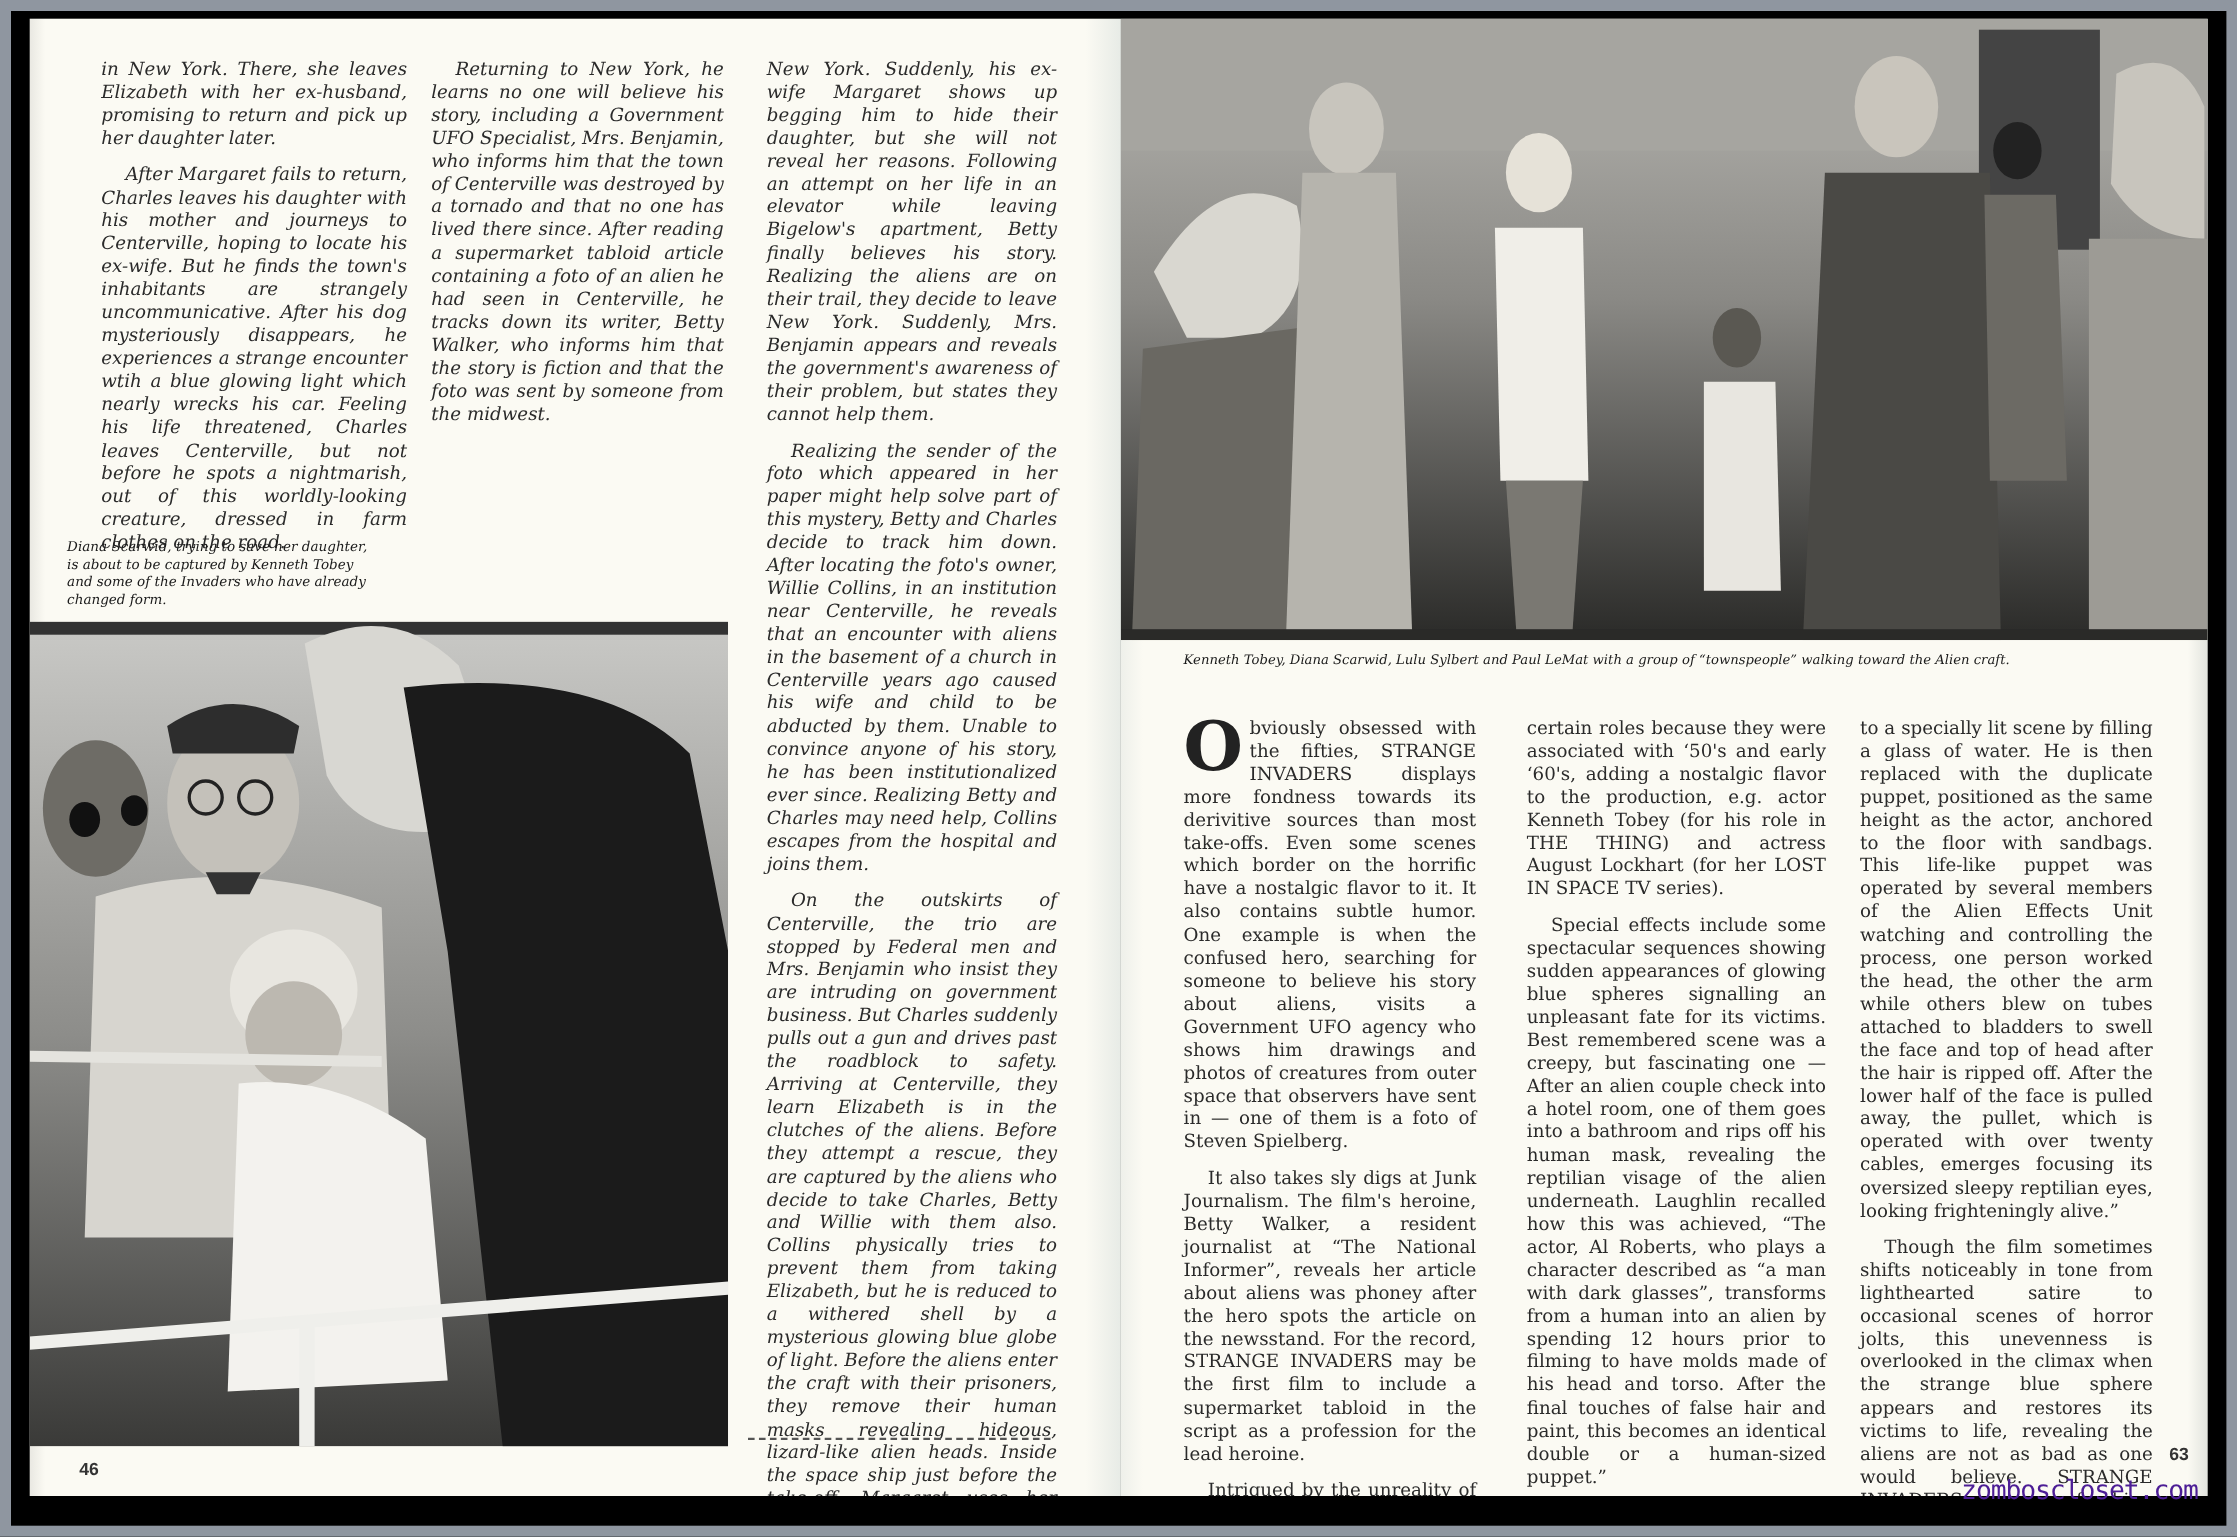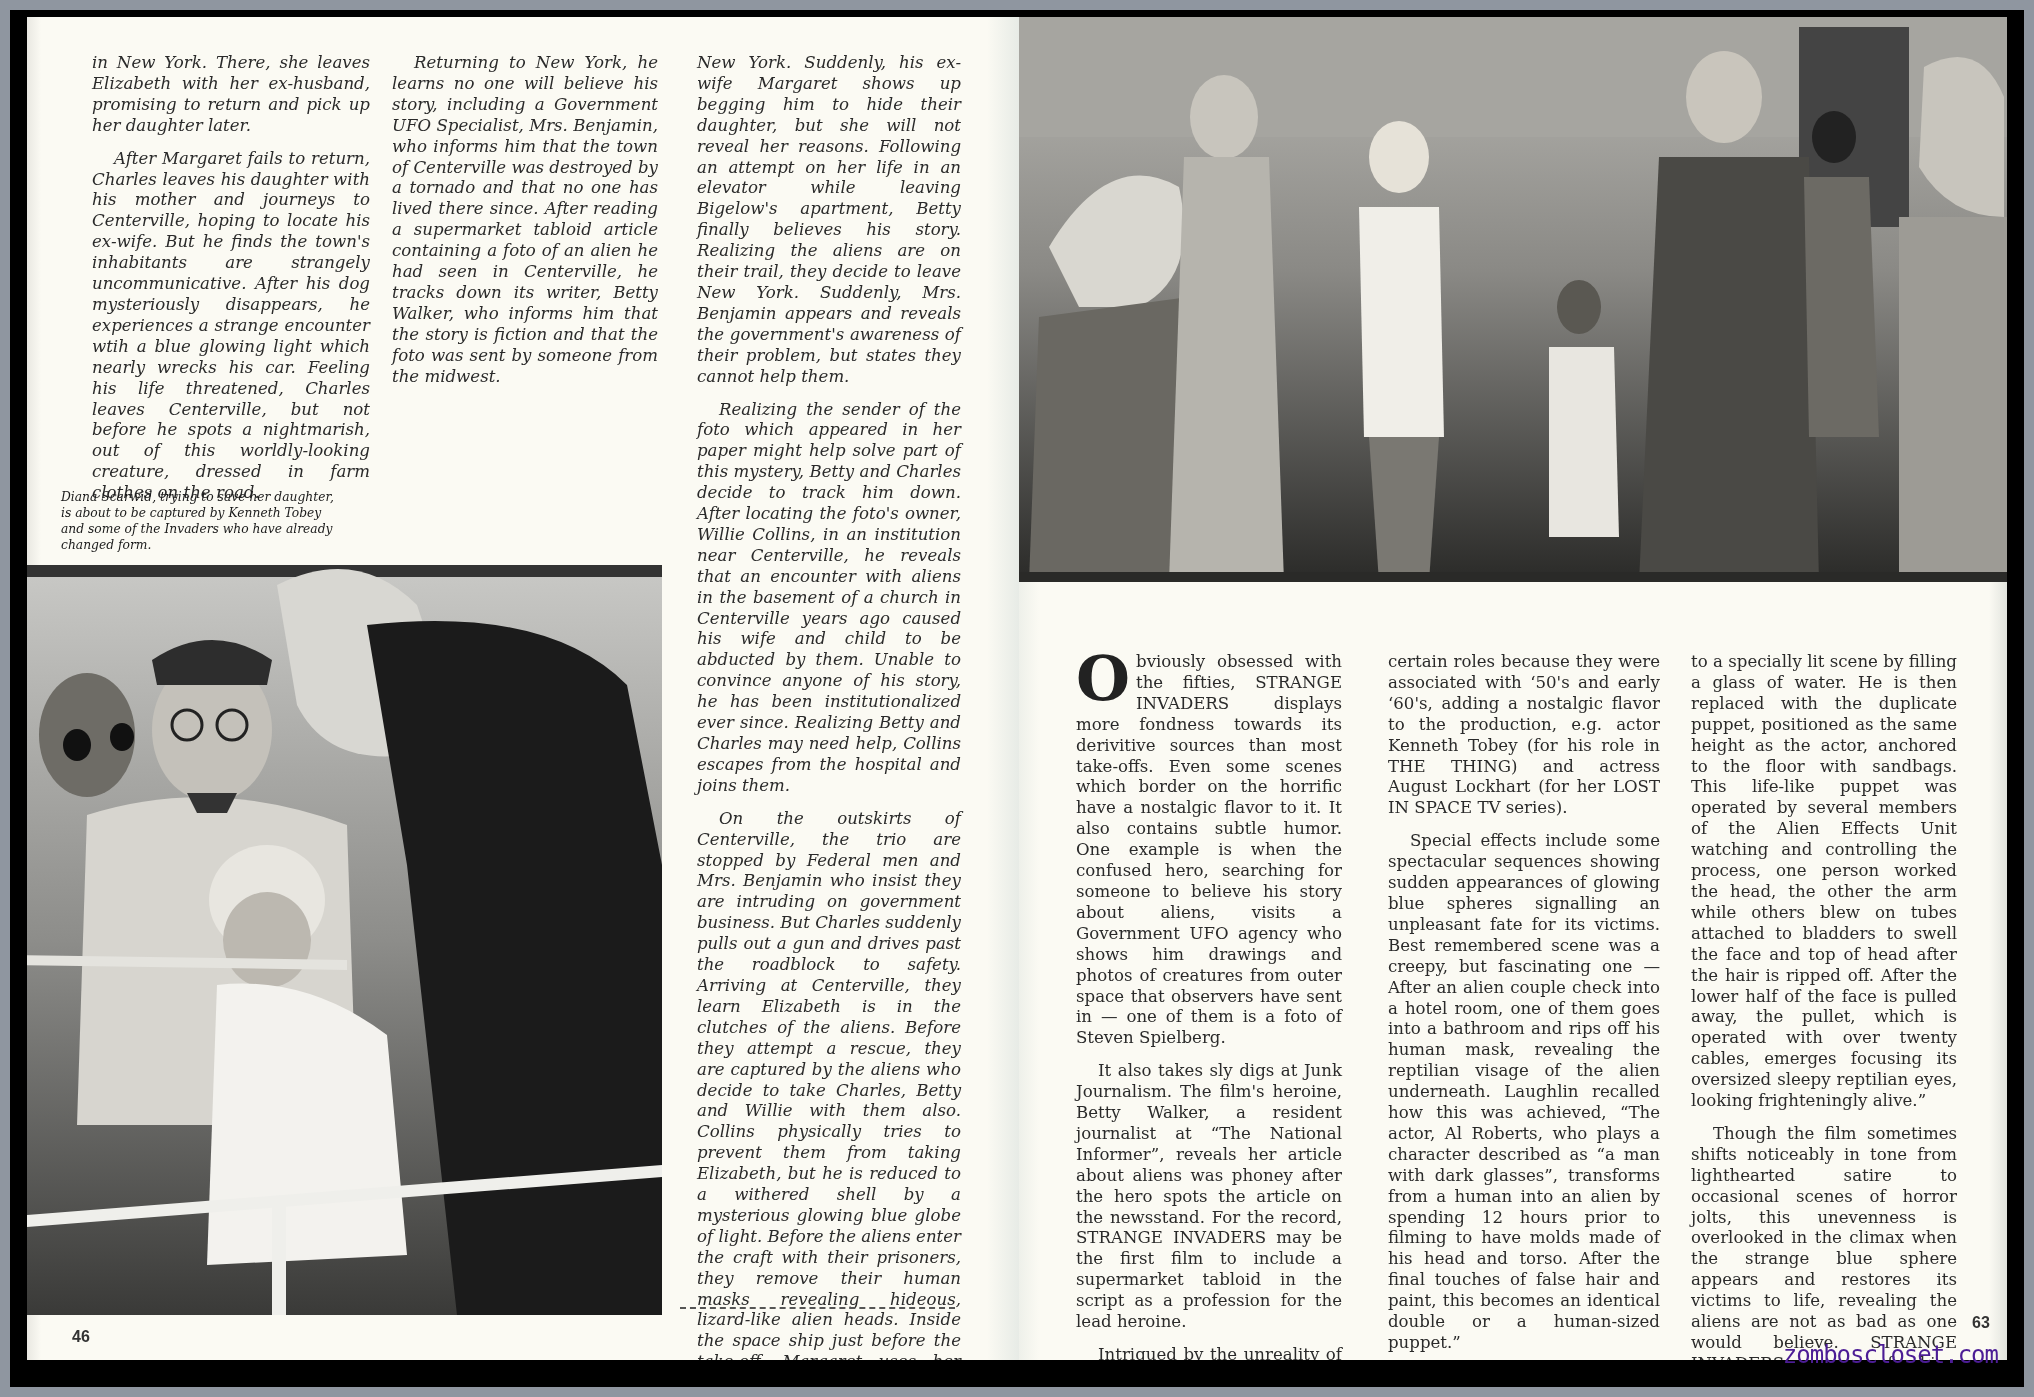--- a/index.html
+++ b/index.html
@@ -101,20 +101,21 @@
       <ellipse cx="705" cy="80" rx="38" ry="46" fill="#c9c5bc"></ellipse>
       <path d="M640 140 L790 140 L800 565 L620 565 Z" fill="#4a4945"></path>
       <ellipse cx="815" cy="120" rx="22" ry="26" fill="#222"></ellipse>
       <path d="M785 160 L850 160 L860 420 L790 420 Z" fill="#6c6a64"></path>
       <path d="M905 50 Q960 20 985 80 L985 200 Q930 200 900 150 Z" fill="#c8c5bd"></path>
       <path d="M880 200 L988 200 L988 565 L880 565 Z" fill="#9d9b95"></path>
       <rect x="0" y="555" width="988" height="10" fill="#2a2a28"></rect>
     </svg>
   </div>
 
+  <div class="caption" style="left:57px;top:575px;width:920px;font-size:12px;">Kenneth Tobey, Diana Scarwid, Lulu Sylbert and Paul LeMat with a group of “townspeople” walking toward the Alien craft.</div>
 
   <div class="col" style="left:45px;top:623px;width:290px;">
     <p class="noind"><span class="dropcap">O</span><span>bviously obsessed with the fifties, STRANGE INVADERS displays more fondness towards its derivitive sources than most take-offs. Even some scenes which border on the horrific have a nostalgic flavor to it. It also contains subtle humor. One example is when the confused hero, searching for someone to believe his story about aliens, visits a Government UFO agency who shows him drawings and photos of creatures from outer space that observers have sent in — one of them is a foto of Steven Spielberg.</span></p>
     <p>It also takes sly digs at Junk Journalism. The film's heroine, Betty Walker, a resident journalist at “The National Informer”, reveals her article about aliens was phoney after the hero spots the article on the newsstand. For the record, STRANGE INVADERS may be the first film to include a supermarket tabloid in the script as a profession for the lead heroine.</p>
     <p>Intrigued by the unreality of the Cold War and the eruption of the postwar imagination, Director Michael Laughlin revealed that the supporting players were picked for</p>
   </div>
   <div class="col" style="left:357px;top:623px;width:296px;">
     <p class="noind">certain roles because they were associated with ‘50's and early ‘60's, adding a nostalgic flavor to the production, e.g. actor Kenneth Tobey (for his role in THE THING) and actress August Lockhart (for her LOST IN SPACE TV series).</p>
     <p>Special effects include some spectacular sequences showing sudden appearances of glowing blue spheres signalling an unpleasant fate for its victims. Best remembered scene was a creepy, but fascinating one — After an alien couple check into a hotel room, one of them goes into a bathroom and rips off his human mask, revealing the reptilian visage of the alien underneath. Laughlin recalled how this was achieved, “The actor, Al Roberts, who plays a character described as “a man with dark glasses”, transforms from a human into an alien by spending 12 hours prior to filming to have molds made of his head and torso. After the final touches of false hair and paint, this becomes an identical double or a human-sized puppet.”</p>
     <p>A Special Effects Man continued, “Before shows duplicate of Roberts is used, the real Al Roberts steps in-</p>

